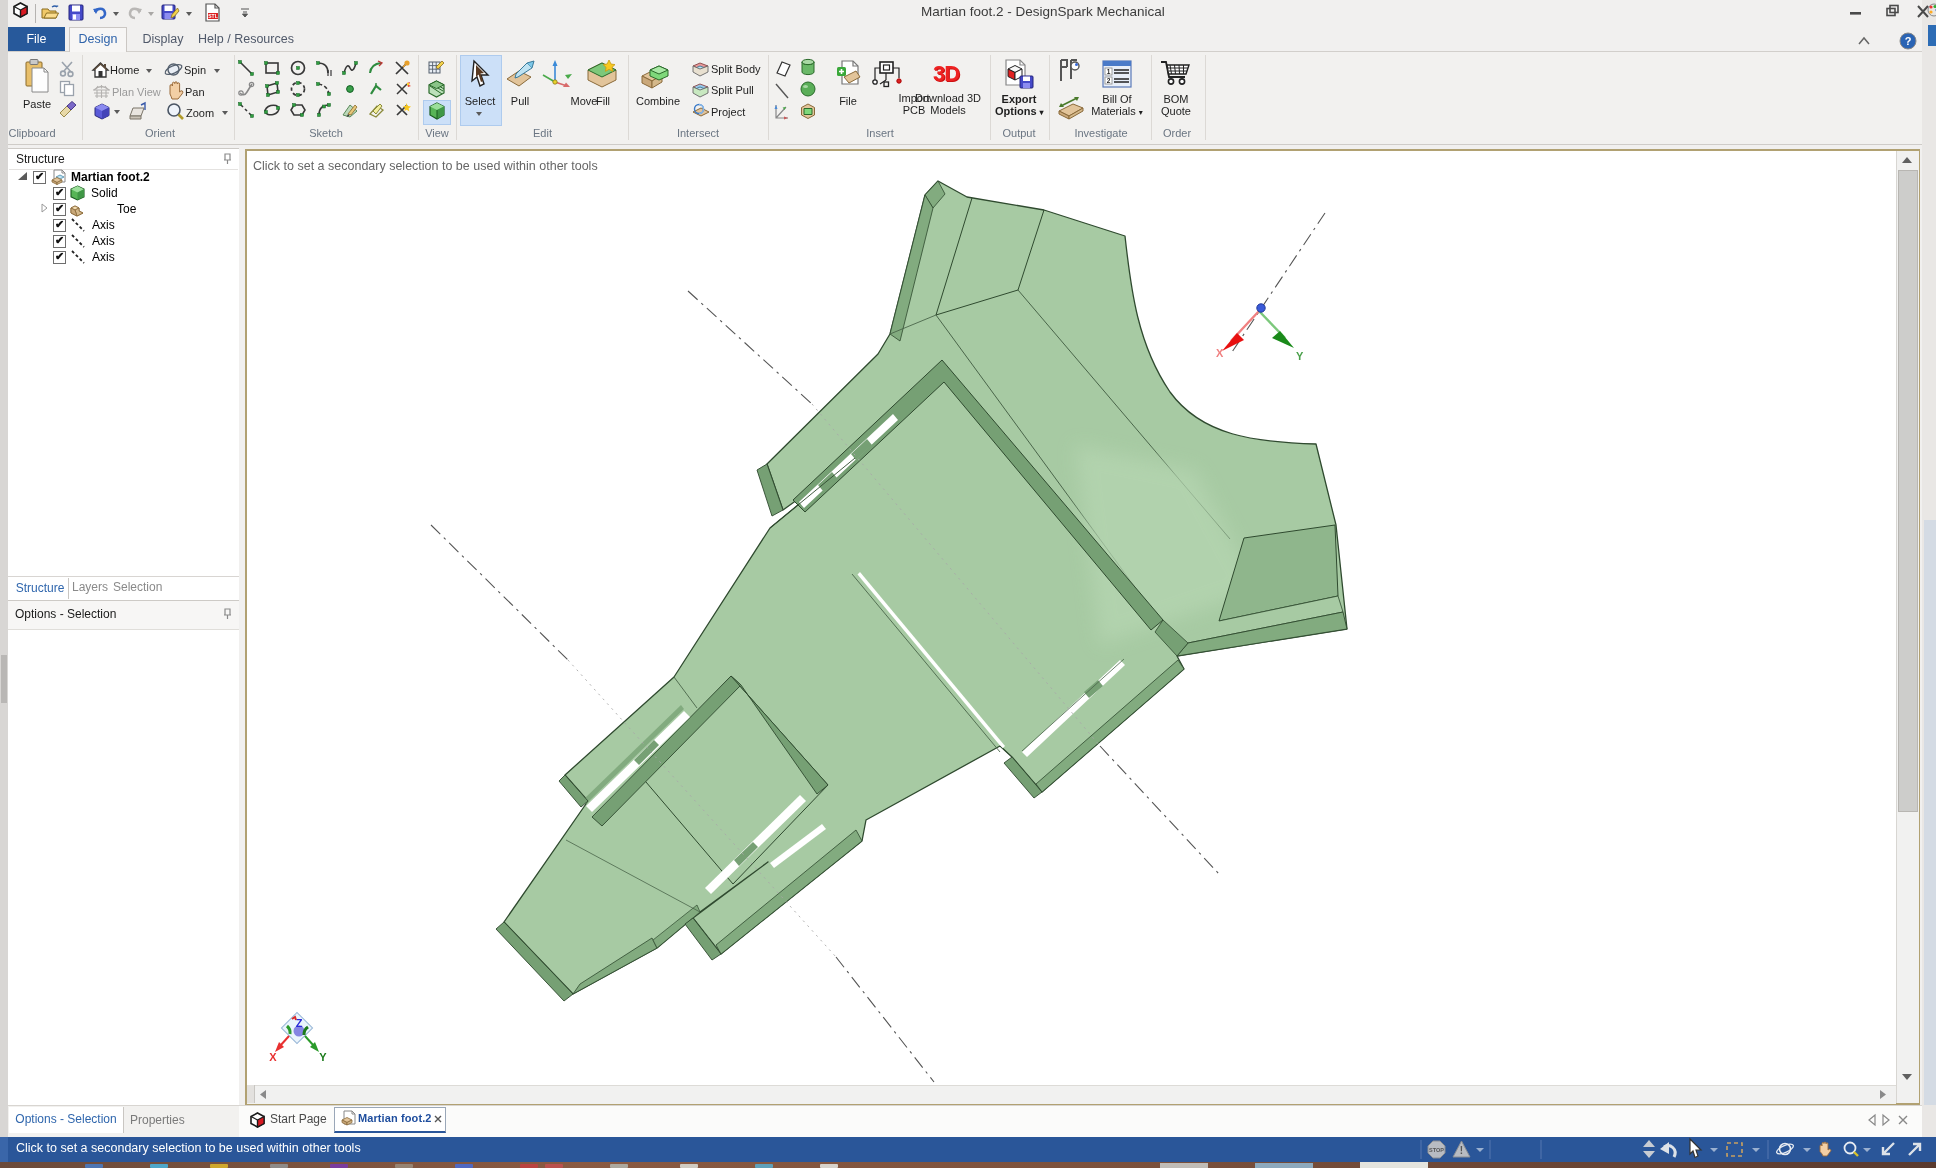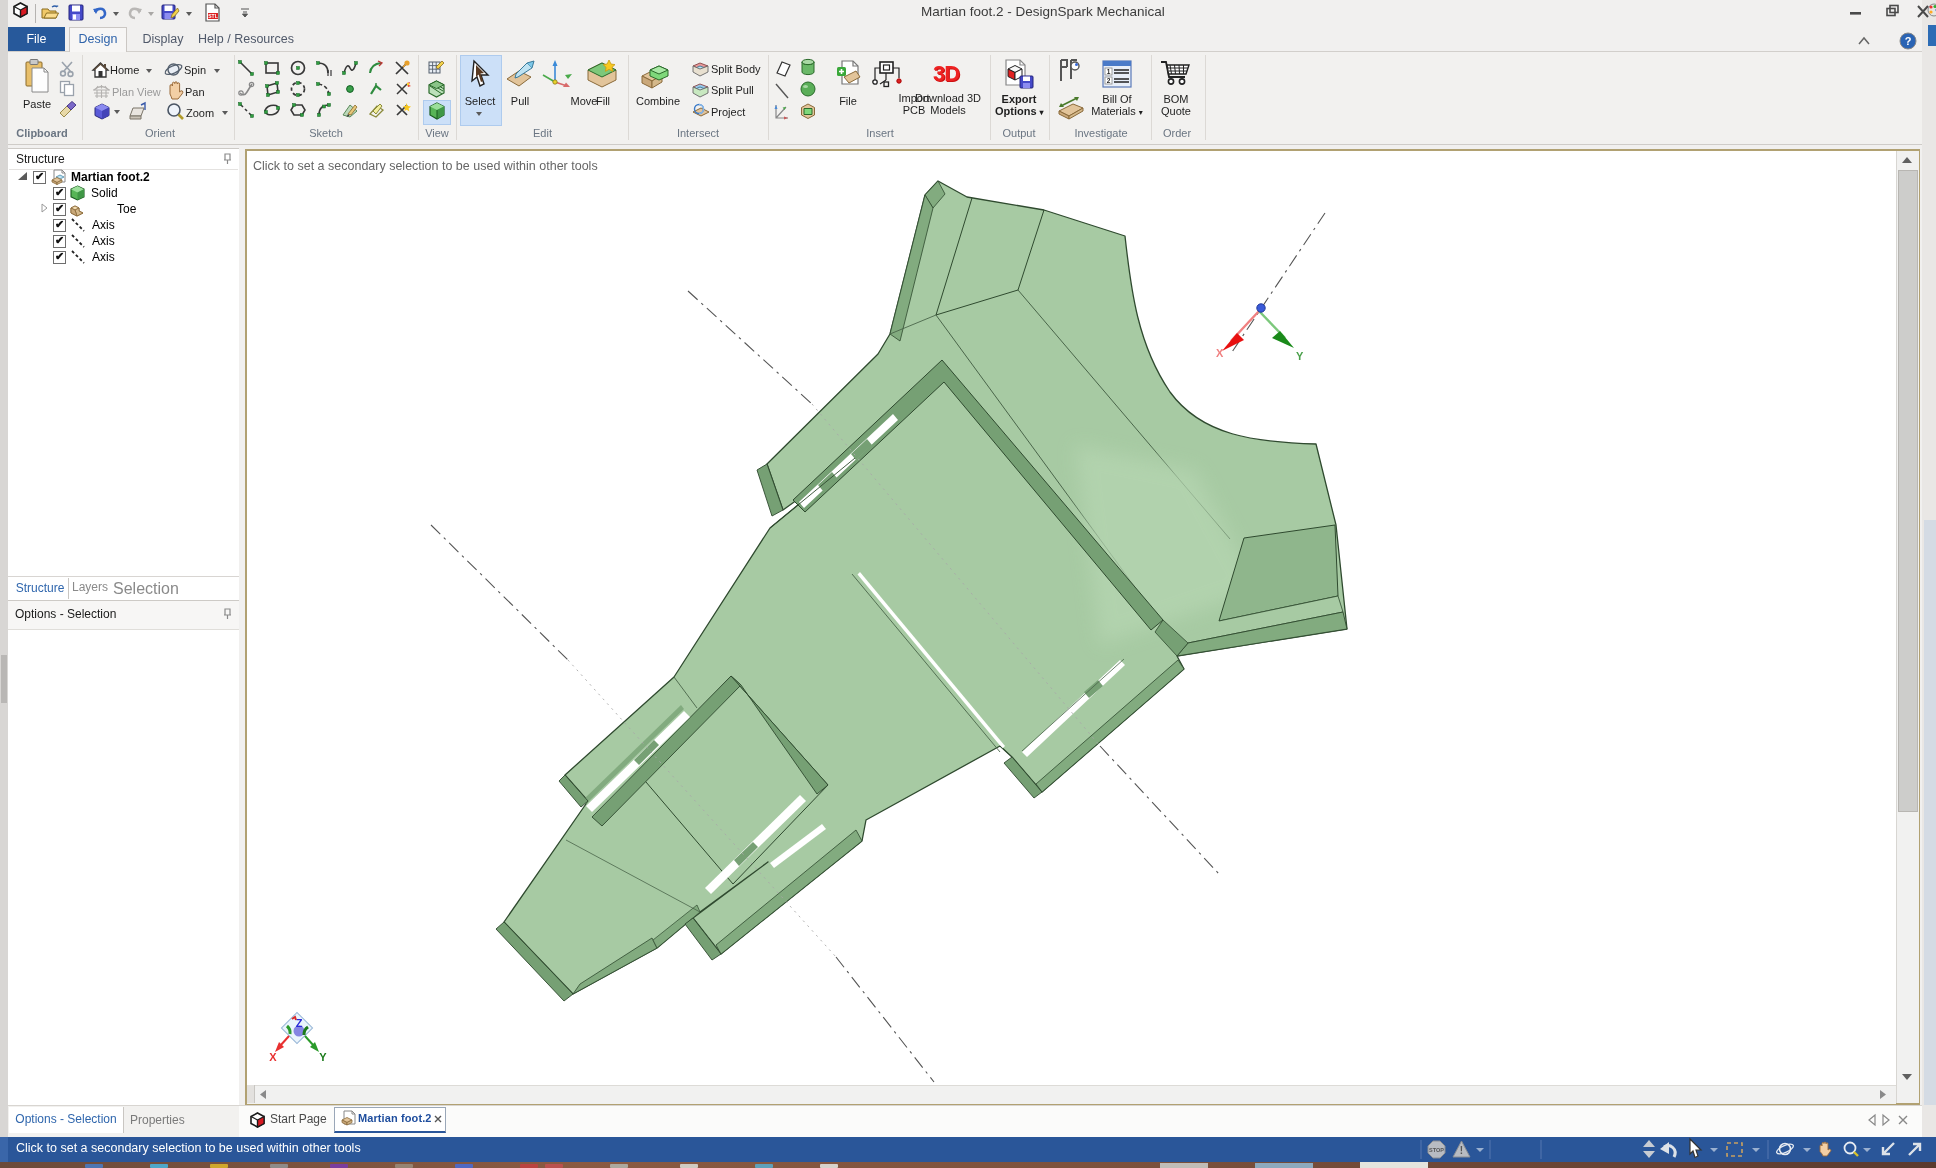--- a/index.html
+++ b/index.html
@@ -108,21 +108,21 @@
 <circle cx="11.5" cy="14" r="2.4" fill="none" stroke="#9aa2ac" stroke-width="1.6"></circle>
   </svg>
 <svg class="abs" style="left:59px;top:80px" width="17" height="17" viewBox="0 0 17 17">
 <rect x="1.5" y="1.5" width="9" height="11" fill="#fff" stroke="#9aa2ac" stroke-width="1.3"></rect>
 <rect x="5.5" y="4.5" width="9" height="11" fill="#fff" stroke="#9aa2ac" stroke-width="1.3"></rect>
   </svg>
 <svg class="abs" style="left:58px;top:101px" width="19" height="18" viewBox="0 0 19 18">
 <path d="M2,12 L9,5 L13,9 L6,16 Z" fill="#e8d9a8" stroke="#9a8a4a" stroke-width="1"></path>
 <path d="M9,5 L14,0.5 L18,4 L13,9 Z" fill="#7a68c8" stroke="#4a3a8a" stroke-width="1"></path>
   </svg>
-<div class="grplabel" style="left:10px;width:64px;font-weight:bold;">Clipboard</div>
+<div class="grplabel" style="left:0;width:64px;">Clipboard</div>
 <div class="sep" style="left:82px;"></div>
 <svg class="abs" style="left:92px;top:62px" width="17" height="16" viewBox="0 0 17 16">
 <polygon points="8.5,1 16,8 14,8 14,15 3,15 3,8 1,8" fill="#fff" stroke="#333" stroke-width="1.3"></polygon>
 <polygon points="8.5,1 16,8 14,8 8.5,3 3,8 1,8" fill="#5a4a3a"></polygon>
 <rect x="6.5" y="9" width="4" height="6" fill="#333"></rect>
     <rect x="12" y="2" width="2" height="4" fill="#5a4a3a"></rect>
   </svg>
 <div class="ilabel" style="left:110px;top:64px;width:36px;text-align:left;">Home</div>
 <div class="caret" style="left:146px;top:69px;"></div>
 <svg class="abs" style="left:164px;top:60px" width="19" height="19" viewBox="0 0 19 19">
@@ -487,21 +487,21 @@
 <div class="trow" style="left:92px;top:234px;">Axis</div>
 <div class="cb" style="left:53px;top:251px;"></div>
 <div class="ck" style="left:55px;top:250px;">✔</div>
 <svg class="abs" style="left:70px;top:249px" width="16" height="16">
     <line x1="2" y1="2" x2="14" y2="14" stroke="#222" stroke-width="1.8" stroke-dasharray="3 2.4"></line>
   </svg>
 <div class="trow" style="left:92px;top:250px;">Axis</div>
 <div class="abs" style="left:8px;top:576px;width:231px;height:24px;background:#fff;border-top:1px solid #d8d5d2;"></div>
 <div class="abs" style="left:12px;top:578px;width:56px;height:21px;background:#fff;border-right:1px solid #c9c6c2;color:#2f66ad;font-size:12px;text-align:center;line-height:21px;">Structure</div>
 <div class="abs" style="left:72px;top:580px;font-size:12px;color:#8a8a8a;">Layers</div>
-<div class="abs" style="left:113px;top:580px;font-size:16px;color:#8a8a8a;">Selection</div>
+<div class="abs" style="left:113px;top:580px;font-size:12px;color:#8a8a8a;">Selection</div>
 <div class="abs" style="left:8px;top:600px;width:231px;height:28px;background:#f7f6f5;border-top:1px solid #cdcac6;border-bottom:1px solid #e0deda;"></div>
 <div class="abs" style="left:15px;top:607px;font-size:12px;color:#1a1a1a;">Options - Selection</div>
 <svg class="abs" style="left:222px;top:608px" width="10" height="12">
     <path d="M3,1 L8,1 L8,7 L3,7 Z M2,7 L9,7 M5.5,7 L5.5,11" stroke="#8a8a8a" fill="none" stroke-width="1.2"></path>
   </svg>
 <div class="abs" style="left:8px;top:1106px;width:231px;height:31px;background:#fafaf9;"></div>
 <div class="abs" style="left:10px;top:1108px;width:115px;height:24px;background:#fff;border-right:1px solid #c9c6c2;color:#2f66ad;font-size:12px;text-align:center;line-height:24px;white-space:nowrap;">Options - Selection</div>
 <div class="abs" style="left:130px;top:1113px;font-size:12px;color:#7a7a7a;">Properties</div>
 <div class="abs" style="left:245px;top:149px;width:1675px;height:956px;background:#fff;border:2px solid #b1a172;box-sizing:border-box;"></div>
 <div class="abs" style="left:253px;top:159px;font-size:12.5px;color:#666;">Click to set a secondary selection to be used within other tools</div>

